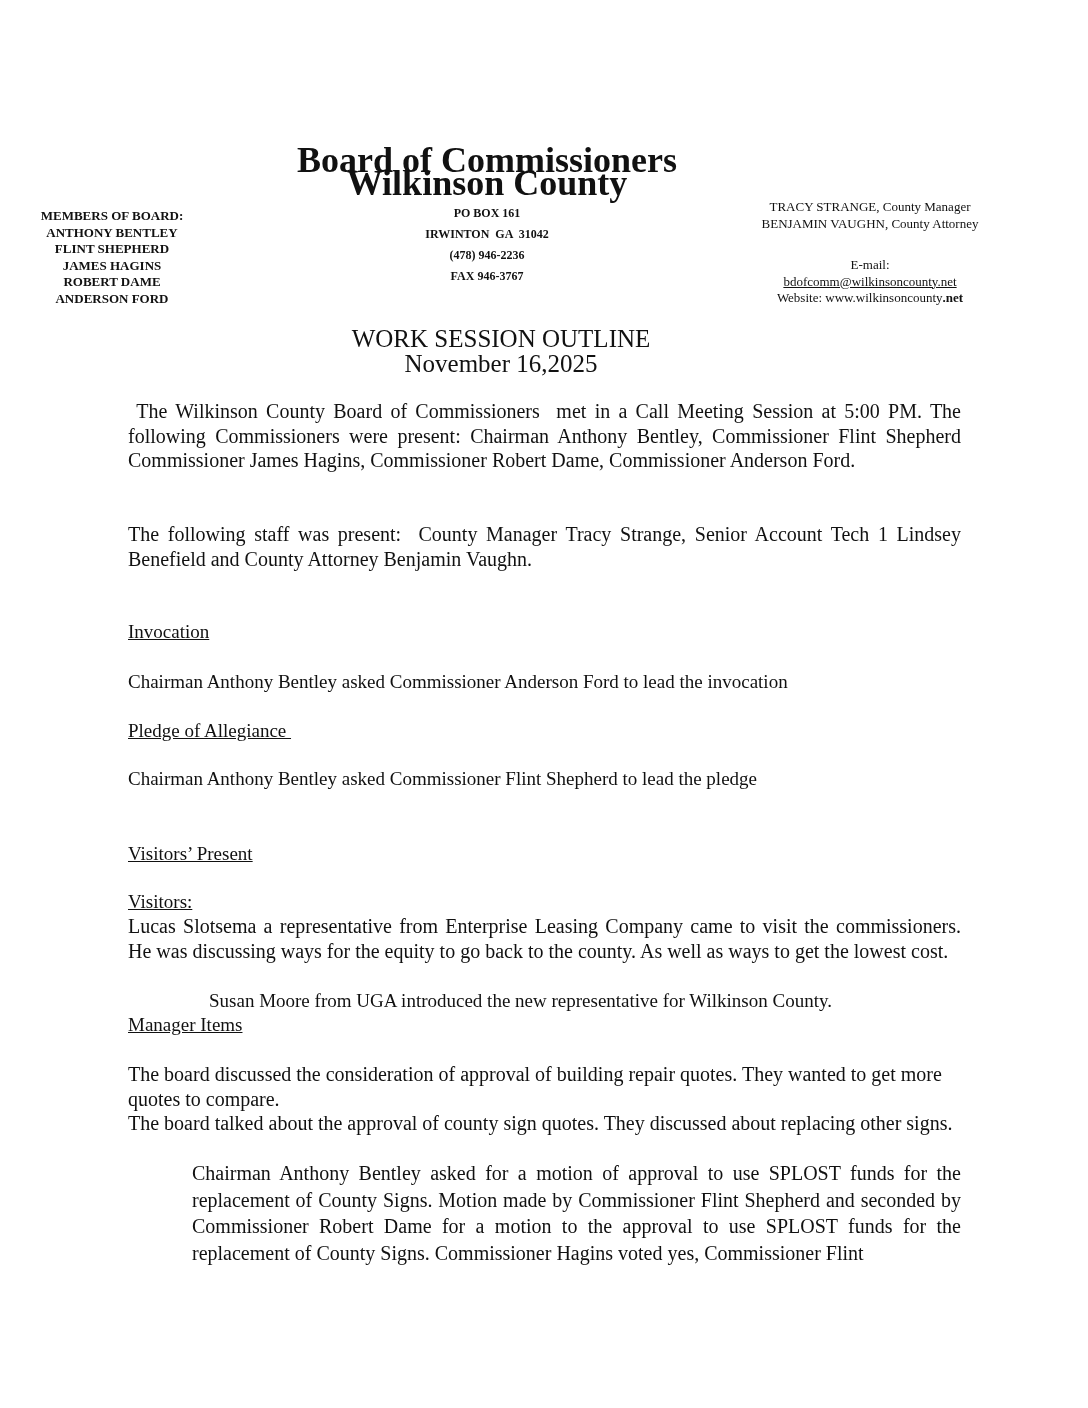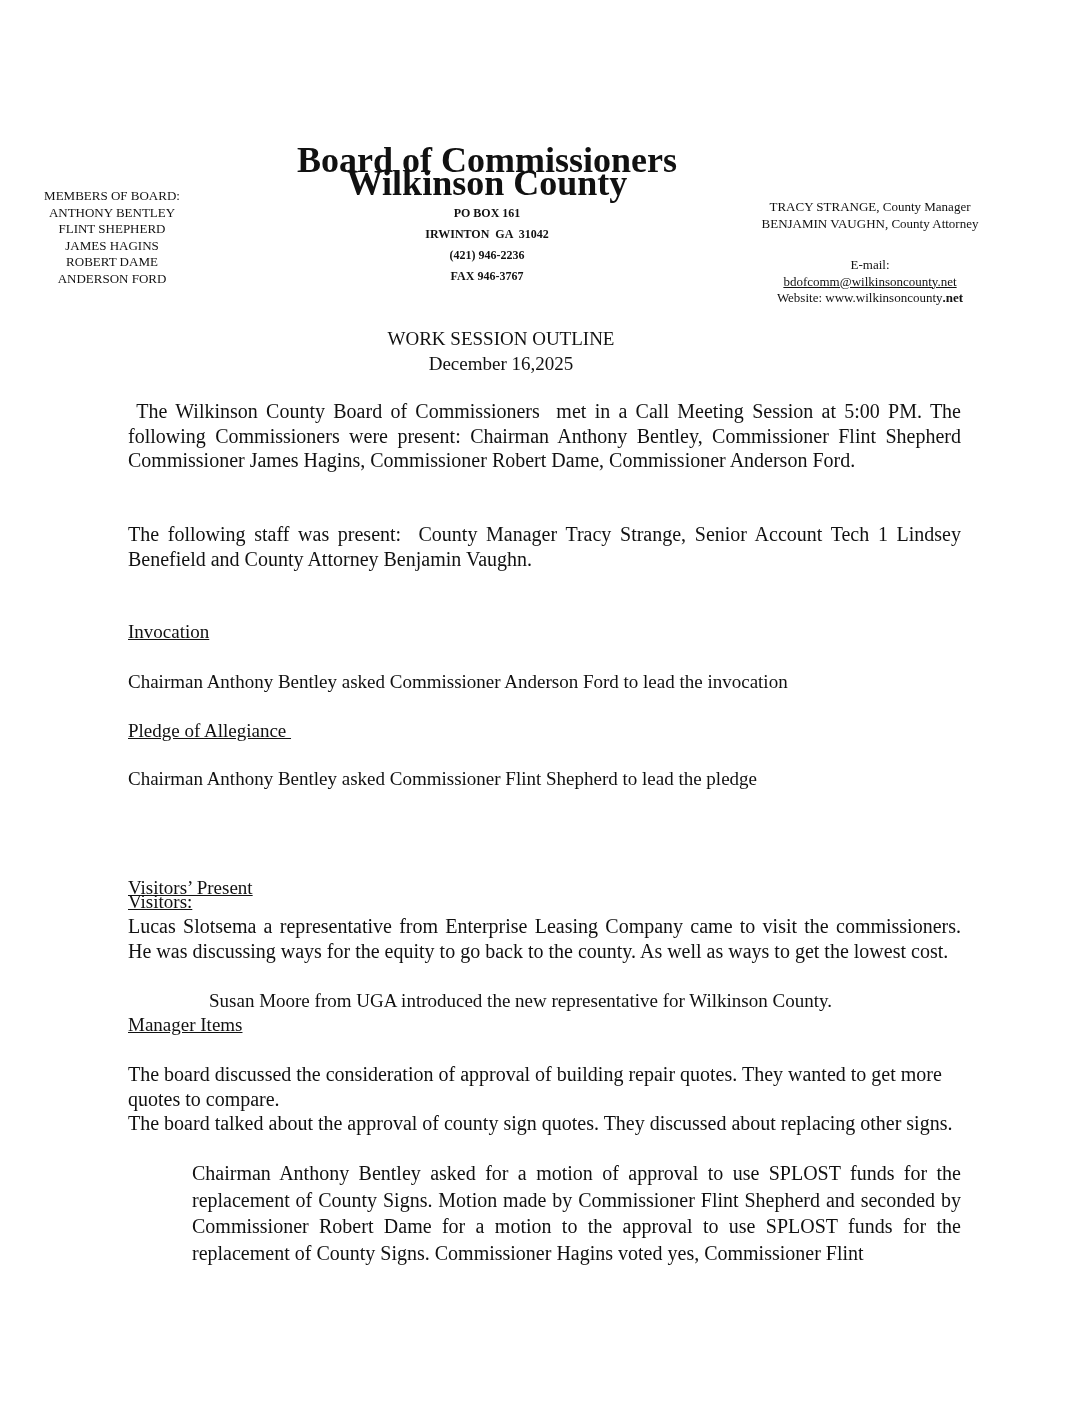--- a/index.html
+++ b/index.html
@@ -2,43 +2,43 @@
 <html><head>
   <meta charset="utf-8">
   <style>
     html, body { margin: 0; padding: 0; background: #ffffff; }
     body { width: 1088px; height: 1408px; position: relative; overflow: hidden; color: #111; font-family: "Liberation Serif", serif; }
     .abs { position: absolute; }
     .title { left: 0; width: 974px; text-align: center; font-weight: bold; font-size: 36px; line-height: 40px; }
     .title1 { top: 140px; }
     .title2 { top: 163px; }
     .address { top: 203px; left: 387px; width: 200px; text-align: center; font-weight: bold; font-size: 12px; line-height: 21px; }
-    .members { top: 188px; left: 24px; width: 176px; text-align: center; font-size: 13px; line-height: 16.6px; }
+    .members { top: 208px; left: 24px; width: 176px; text-align: center; font-size: 13px; line-height: 16.6px; font-weight: bold; }
     .staff { top: 199px; left: 720px; width: 300px; text-align: center; font-size: 13px; line-height: 16.5px; }
     .contact { top: 257px; left: 720px; width: 300px; text-align: center; font-size: 13px; line-height: 16.5px; }
     .contact .email { text-decoration: underline; }
     .contact b { font-weight: bold; }
-    .doctype { top: 326px; left: 0; width: 1002px; text-align: center; font-size: 19px; line-height: 25px; }
+    .doctype { top: 326px; left: 0; width: 1002px; text-align: center; font-size: 25px; line-height: 25px; }
     .para { left: 128px; width: 833px; font-size: 20px; line-height: 24.5px; text-align: justify; }
     .para.indent { left: 192px; width: 769px; line-height: 26.5px; }
     .heading { left: 128px; font-size: 19px; line-height: 24px; text-decoration: underline; }
     .line { left: 128px; font-size: 19px; line-height: 24px; white-space: nowrap; }
     .line.tab { left: 192px; }
   </style>
 </head>
 <body>
 
 <div>
   <div class="abs title title1">Board of Commissioners</div>
   <div class="abs title title2">Wilkinson County</div>
 
   <div class="abs address">
     <div>PO BOX 161</div>
     <div style="white-space: pre;">IRWINTON  GA  31042</div>
-    <div>(421) 946-2236</div>
+    <div>(478) 946-2236</div>
     <div>FAX 946-3767</div>
   </div>
 
   <div class="abs members">
     <div>MEMBERS OF BOARD:</div>
     <div>ANTHONY BENTLEY</div>
     <div>FLINT SHEPHERD</div>
     <div>JAMES HAGINS</div>
     <div>ROBERT DAME</div>
     <div>ANDERSON FORD</div>
@@ -51,33 +51,33 @@
 
   <div class="abs contact">
     <div>E-mail:</div>
     <div><span class="email">bdofcomm@wilkinsoncounty.net</span></div>
     <div><span>Website: www.wilkinsoncounty</span><b>.net</b></div>
   </div>
 </div>
 
 <div class="abs doctype">
   <div>WORK SESSION OUTLINE</div>
-  <div>December 16,2025</div>
+  <div>November 16,2025</div>
 </div>
 
 <div class="abs para" style="top: 399px; white-space: pre-wrap;"> The Wilkinson County Board of Commissioners  met in a Call Meeting Session at 5:00 PM. The following Commissioners were present: Chairman Anthony Bentley, Commissioner Flint Shepherd Commissioner James Hagins, Commissioner Robert Dame, Commissioner Anderson Ford.</div>
 <div class="abs para" style="top: 522px; white-space: pre-wrap;">The following staff was present:  County Manager Tracy Strange, Senior Account Tech 1 Lindsey Benefield and County Attorney Benjamin Vaughn.</div>
 
 <div class="abs heading" style="top: 620px;">Invocation</div>
 <div class="abs line" style="top: 670px;">Chairman Anthony Bentley asked Commissioner Anderson Ford to lead the invocation</div>
 
 <div class="abs heading" style="top: 719px; white-space: pre;">Pledge of Allegiance </div>
 <div class="abs line" style="top: 767px;">Chairman Anthony Bentley asked Commissioner Flint Shepherd to lead the pledge</div>
 
-<div class="abs heading" style="top: 876px; text-decoration: underline;">Visitors’ Present</div>
+<div class="abs heading" style="top: 842px; text-decoration: underline;">Visitors’ Present</div>
 
 <div class="abs heading" style="top: 890px;">Visitors:</div>
 <div class="abs para" style="top: 914px;">Lucas Slotsema a representative from Enterprise Leasing Company came to visit the commissioners.  He was discussing ways for the equity to go back to the county. As well as ways to get the lowest cost.</div>
 <div class="abs line tab" style="top: 989px; margin-left: 17px;">Susan Moore from UGA introduced the new representative for Wilkinson County.</div>
 
 <div class="abs heading" style="top: 1013px;">Manager Items</div>
 <div class="abs para" style="top: 1062px; text-align: left; width: 830px;">The board discussed the consideration of approval of building repair quotes. They wanted to get more quotes to compare.</div>
 <div class="abs para" style="top: 1111px; text-align: left; width: 833px;">The board talked about the approval of county sign quotes. They discussed about replacing other signs.</div>
 <div class="abs para indent" style="top: 1160px;">Chairman Anthony Bentley asked for a motion of approval to use SPLOST funds for the replacement of County Signs. Motion made by Commissioner Flint Shepherd and seconded by Commissioner Robert Dame for a motion to the approval to use SPLOST funds for the replacement of County Signs. Commissioner Hagins voted yes, Commissioner Flint</div>
 

